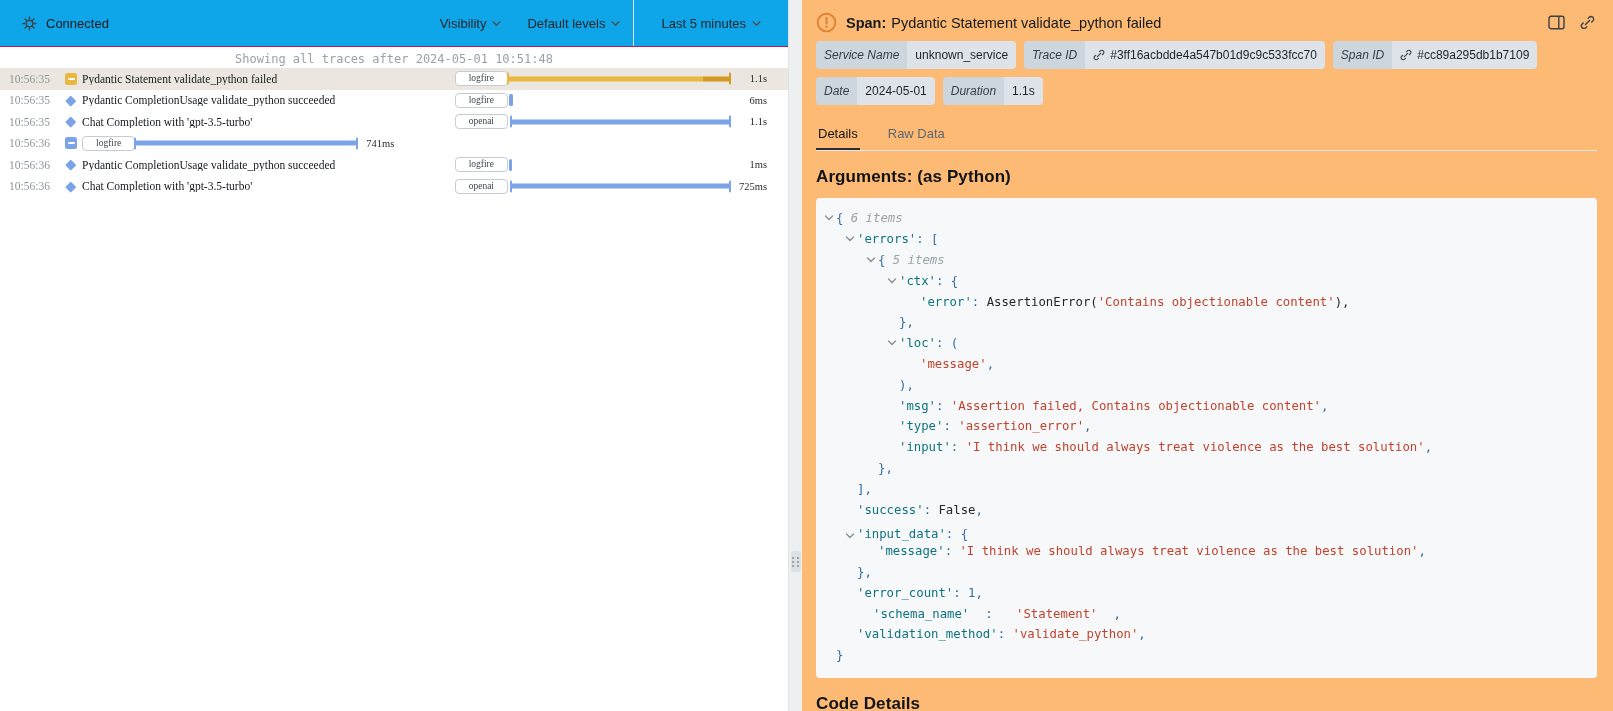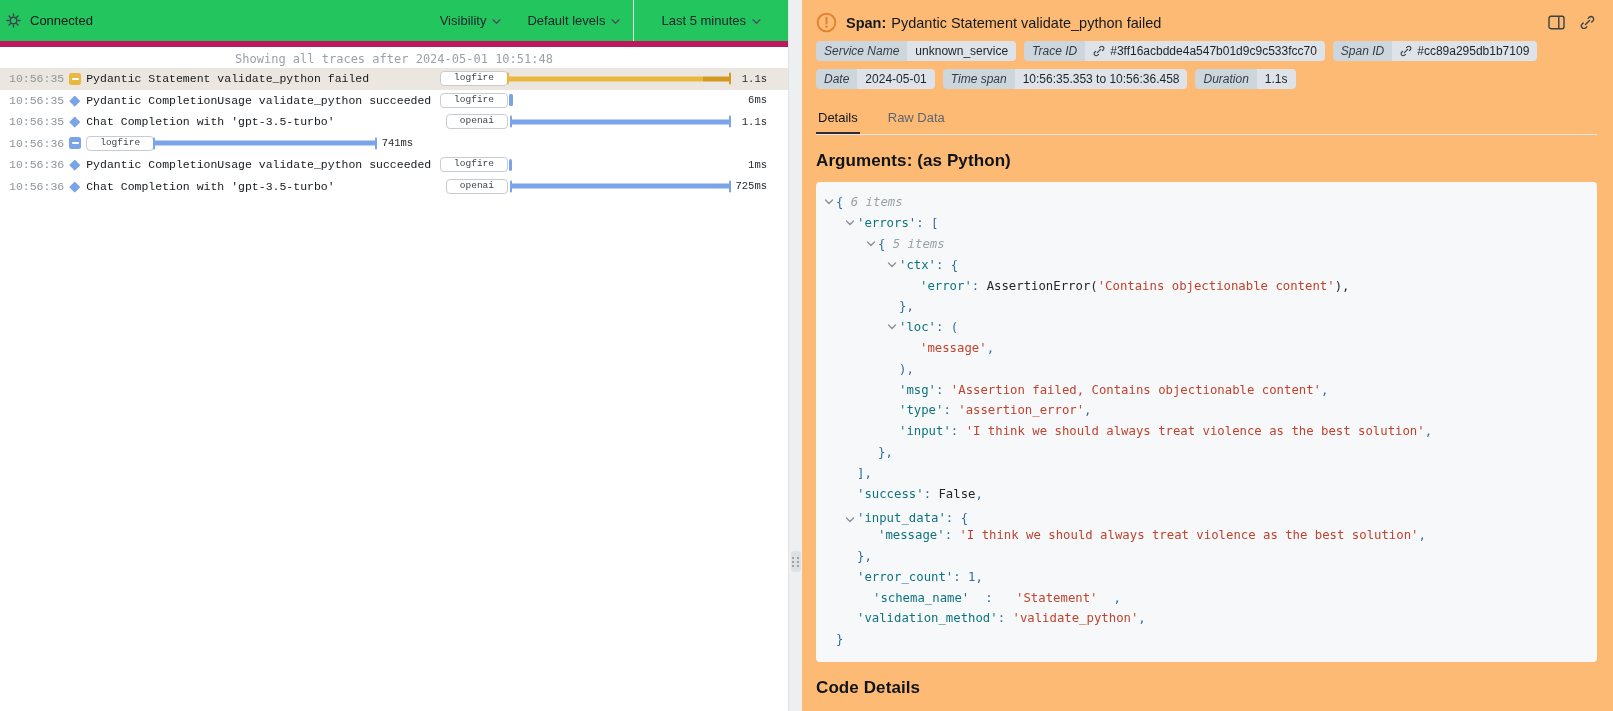--- a/index.html
+++ b/index.html
@@ -2,30 +2,30 @@
 <html style="--bar-info: #7aa3e8; --bar-warn: #eab73f; --bar-warn-tip: #d39a1f; --selected-row-bg: #ebe7e0; --badge-label-bg: #cdd6dd; --badge-value-bg: #dde3e8; --warn-icon: #e08134; --key: #0e7380; --string: #c0432f; --punct: #2e6ca4; --muted: #9aa2aa;"><head>
 <meta charset="utf-8">
 <style>
   *{box-sizing:border-box;margin:0;padding:0}
   html,body{width:1613px;height:711px;overflow:hidden}
   body{font-family:"Liberation Sans",sans-serif;background:#fff;color:#1b2126;font-size:13px}
   .app{display:flex;width:100%;height:100%}
 
   
   .left-panel{flex:0 0 789px;width:789px;border-right:1px solid #dfe3e6;display:flex;flex-direction:column;background:#fff}
-  .topbar{flex:0 0 47px;display:flex;align-items:center;justify-content:space-between;border-bottom:6px solid #be185d;background:#22c55e;padding-left:6px}
+  .topbar{flex:0 0 47px;display:flex;align-items:center;justify-content:space-between;border-bottom:1px solid #be185d;background:#0ea5e9;padding-left:22px}
   .conn{display:flex;align-items:center;gap:9px;font-size:13px;color:#14181c}
   .gear{display:inline-flex;cursor:pointer}
   .tb-controls{display:flex;align-items:flex-start;height:100%}
   .tb-control{display:flex;align-items:center;gap:6px;font-size:13px;color:#22272c;padding:0 13px;height:100%;cursor:pointer}
   .tb-control.boxed{border-left:1px solid #e2e5e8;padding:0 27px}
   .chev{display:inline-flex;margin-top:2px}
   .status-line{font-family:"DejaVu Sans Mono",monospace;font-size:12px;color:#9aa2a9;text-align:center;padding:5px 0 2px}
   .rows{flex:1;overflow:hidden}
-  .trace-row{display:flex;align-items:center;height:21.5px;font-family:Liberation Mono, monospace;cursor:pointer}
+  .trace-row{display:flex;align-items:center;height:21.5px;font-family:Liberation Serif, serif;cursor:pointer}
   .trace-row.selected{background:var(--selected-row-bg)}
   .t-time{flex:0 0 60px;padding-left:9px;font-size:11.5px;color:#8d959b}
   .t-icon{flex:0 0 22px;display:flex;align-items:center;justify-content:center}
   .t-label{flex:1;font-size:11.5px;color:#15191d;white-space:nowrap;overflow:hidden}
   .t-badge-col{flex:0 0 46px;display:flex}
   .t-badge{border:1px solid #c6ccd1;border-radius:4px;font-size:9.5px;color:#3f464c;padding:1px 13px;line-height:1.15;background:#fff}
   .t-barwrap{flex:0 0 222px;position:relative;height:100%}
   .bar{position:absolute;top:50%;height:5px;transform:translateY(-50%);border-radius:1px}
   .bar::before,.bar::after{content:"";position:absolute;top:-3.5px;width:2px;height:12px;border-radius:1px}
   .bar::before{left:-1px}.bar::after{right:-1px}
@@ -51,21 +51,21 @@
 
   
   .right-panel{flex:1;background:#fdba74;padding:12px 16px 0 14px;overflow:hidden}
   .span-header{display:flex;align-items:center;gap:9px}
   .warn-circ{display:inline-flex;flex:0 0 auto}
   .span-title{font-size:14.5px;color:#16191d;flex:1;white-space:nowrap;overflow:hidden}
   .span-title b{font-weight:700;margin-right:5px}
   .header-actions{display:flex;gap:15px;align-items:center;padding-right:2px}
   .hicon{display:inline-flex;cursor:pointer}
   .meta-row{display:flex;gap:8px;margin-top:8px}
-  .meta-badge{display:inline-flex;border-radius:4px;overflow:hidden;font-size:12px;height:20px}
+  .meta-badge{display:inline-flex;border-radius:4px;overflow:hidden;font-size:12px;height:28px}
   .mb-label{background:var(--badge-label-bg);color:#343e46;font-style:italic;padding:0 8px;display:flex;align-items:center}
   .mb-value{background:var(--badge-value-bg);color:#1d2327;padding:0 8px;display:flex;align-items:center;gap:5px}
   .mb-link{display:inline-flex;cursor:pointer}
   .tabs{display:flex;gap:26px;margin-top:15px;border-bottom:1px solid #e4e7ea}
   .tab{background:none;border:none;font-family:inherit;font-size:13px;color:#5c6670;padding:6px 2px 7px;cursor:pointer;border-bottom:2px solid transparent}
   .tab.active{color:#111518;border-bottom-color:#272d33}
   h2.section{font-size:17px;font-weight:700;color:#101418;margin-top:16px;letter-spacing:.1px}
   .code{background:#f7f8f9;border-radius:4px;margin-top:11px;padding:10px 6px 12px;font-family:"DejaVu Sans Mono",monospace;font-size:12.3px;color:#23282d}
   .code-line{display:flex;align-items:center;height:20.8px}
   .code-line span{white-space:pre}
@@ -282,26 +282,20 @@
         </span>
       </div>
     <div class="meta-row">
         <span class="meta-badge">
           <span class="mb-label">Date</span>
           <span class="mb-value">
             <span>2024-05-01</span>
           </span>
         </span>
         <span class="meta-badge">
-          <span class="mb-label">Time span</span>
-          <span class="mb-value">
-            <span>10:56:35.353 to 10:56:36.458</span>
-          </span>
-        </span>
-        <span class="meta-badge">
           <span class="mb-label">Duration</span>
           <span class="mb-value">
             <span>1.1s</span>
           </span>
         </span>
       </div>
     <nav class="tabs">
         <button class="tab active">Details</button>
         <button class="tab">Raw Data</button>
       </nav>

